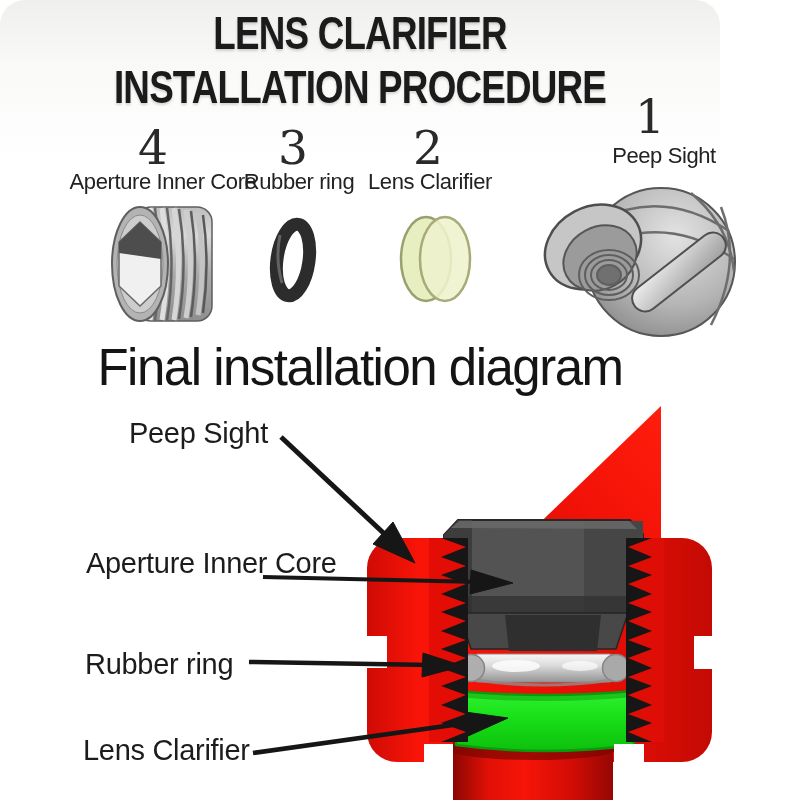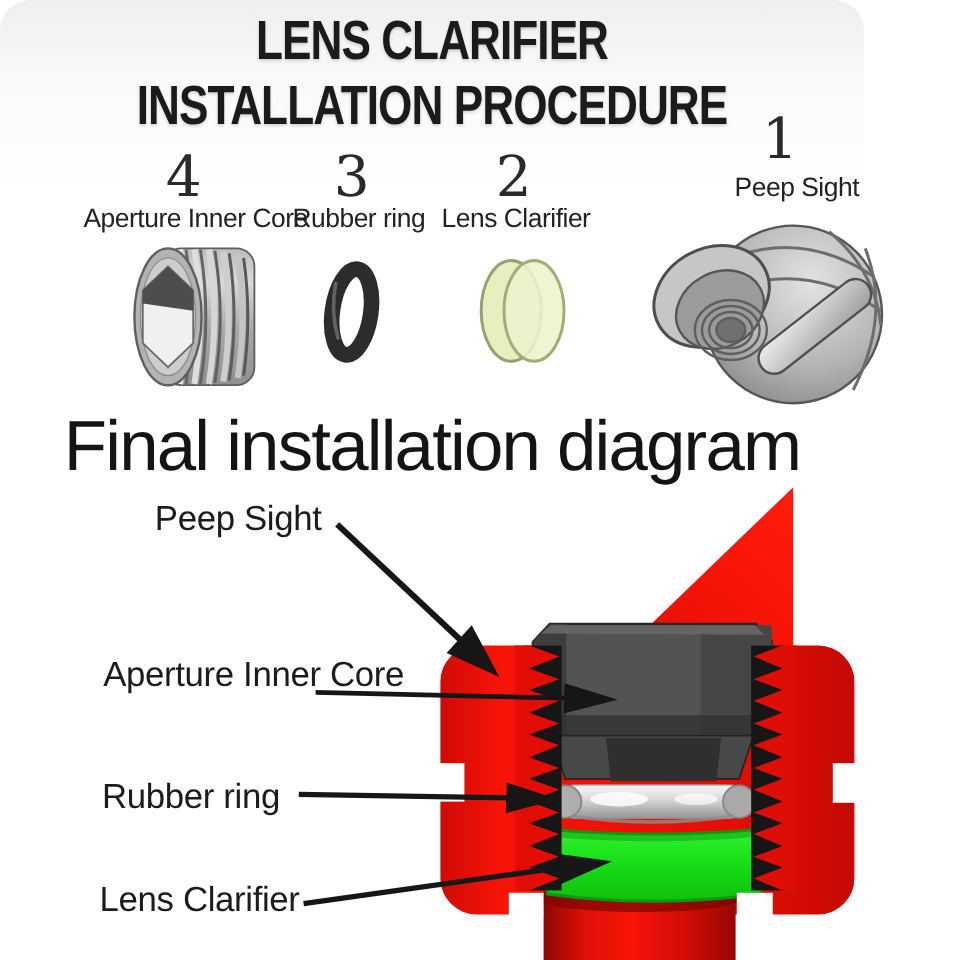--- a/index.html
+++ b/index.html
@@ -9,21 +9,21 @@
          background:linear-gradient(180deg,#efefee 0%,#f9f9f8 8%,#ffffff 20%);border-radius:25px;}
   .abs{position:absolute;}
   .cx{transform:translateX(-50%);}
   .title{left:0;right:0;text-align:center;font-weight:bold;color:#1b1b1b;
          font-size:46px;letter-spacing:-1px;white-space:nowrap;
          transform:scaleX(.80);text-shadow:0 2px 3px rgba(0,0,0,.16);}
   .part-number{font-family:"DejaVu Serif","Liberation Serif",serif;
          font-size:47px;color:#2a2a2a;line-height:1;white-space:nowrap;}
   .part-label{font-size:22px;letter-spacing:-0.4px;color:#222;
          line-height:1;white-space:nowrap;}
-  .section-title{left:0;right:0;top:338px;text-align:center;font-size:59px;
+  .section-title{left:0;right:0;top:338px;text-align:center;font-size:51px;
          letter-spacing:-1.5px;color:#141414;white-space:nowrap;}
   .callout{font-size:29px;letter-spacing:-0.3px;color:#1c1c1c;
          line-height:1.15;white-space:nowrap;z-index:3;}
   svg{display:block;}
   .icon{z-index:2;}
   #assembly{left:0;top:0;z-index:1;}
 </style>
 </head>
 <body>
 

